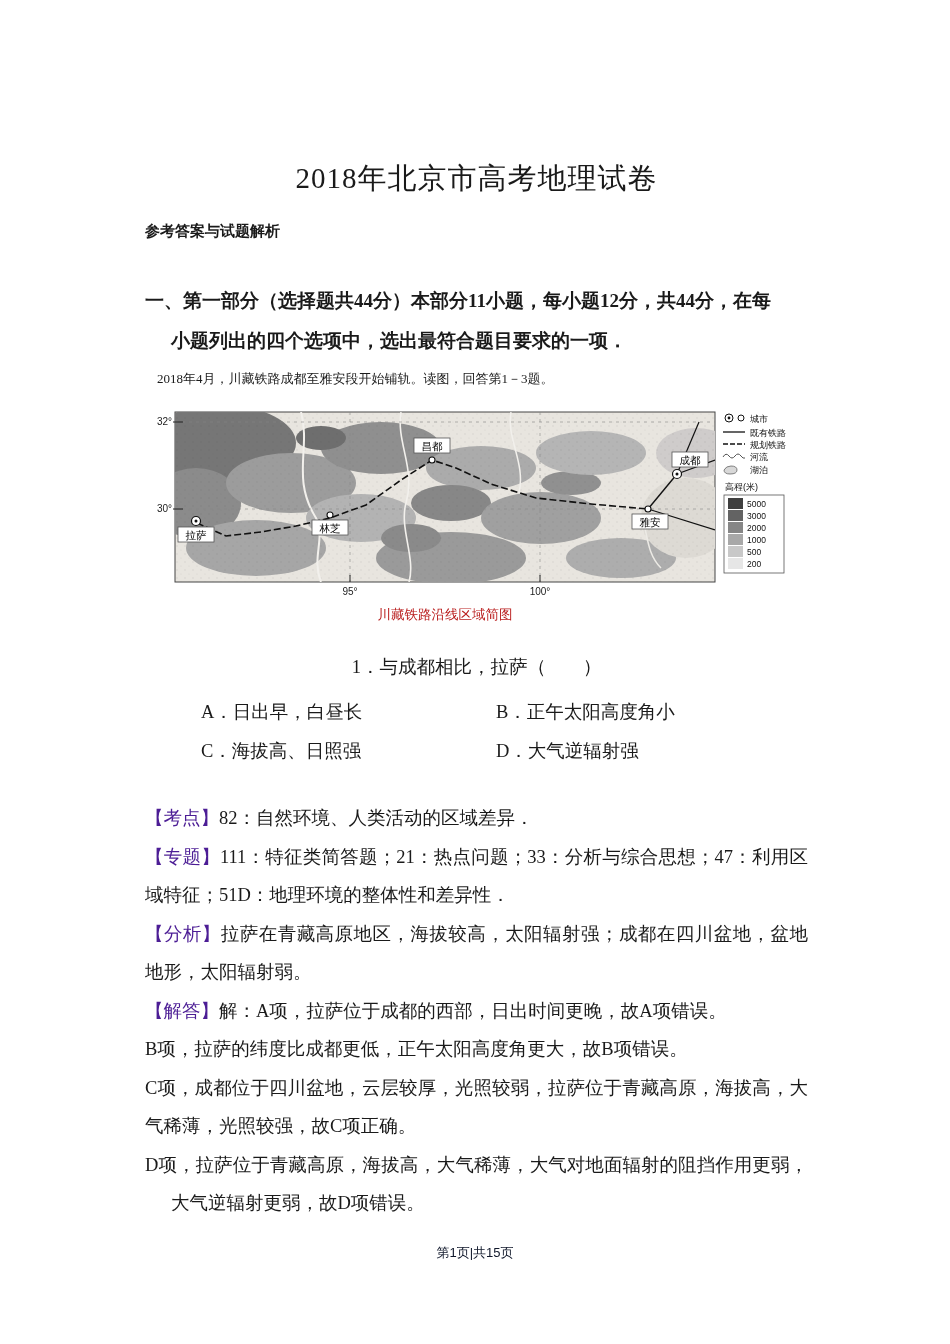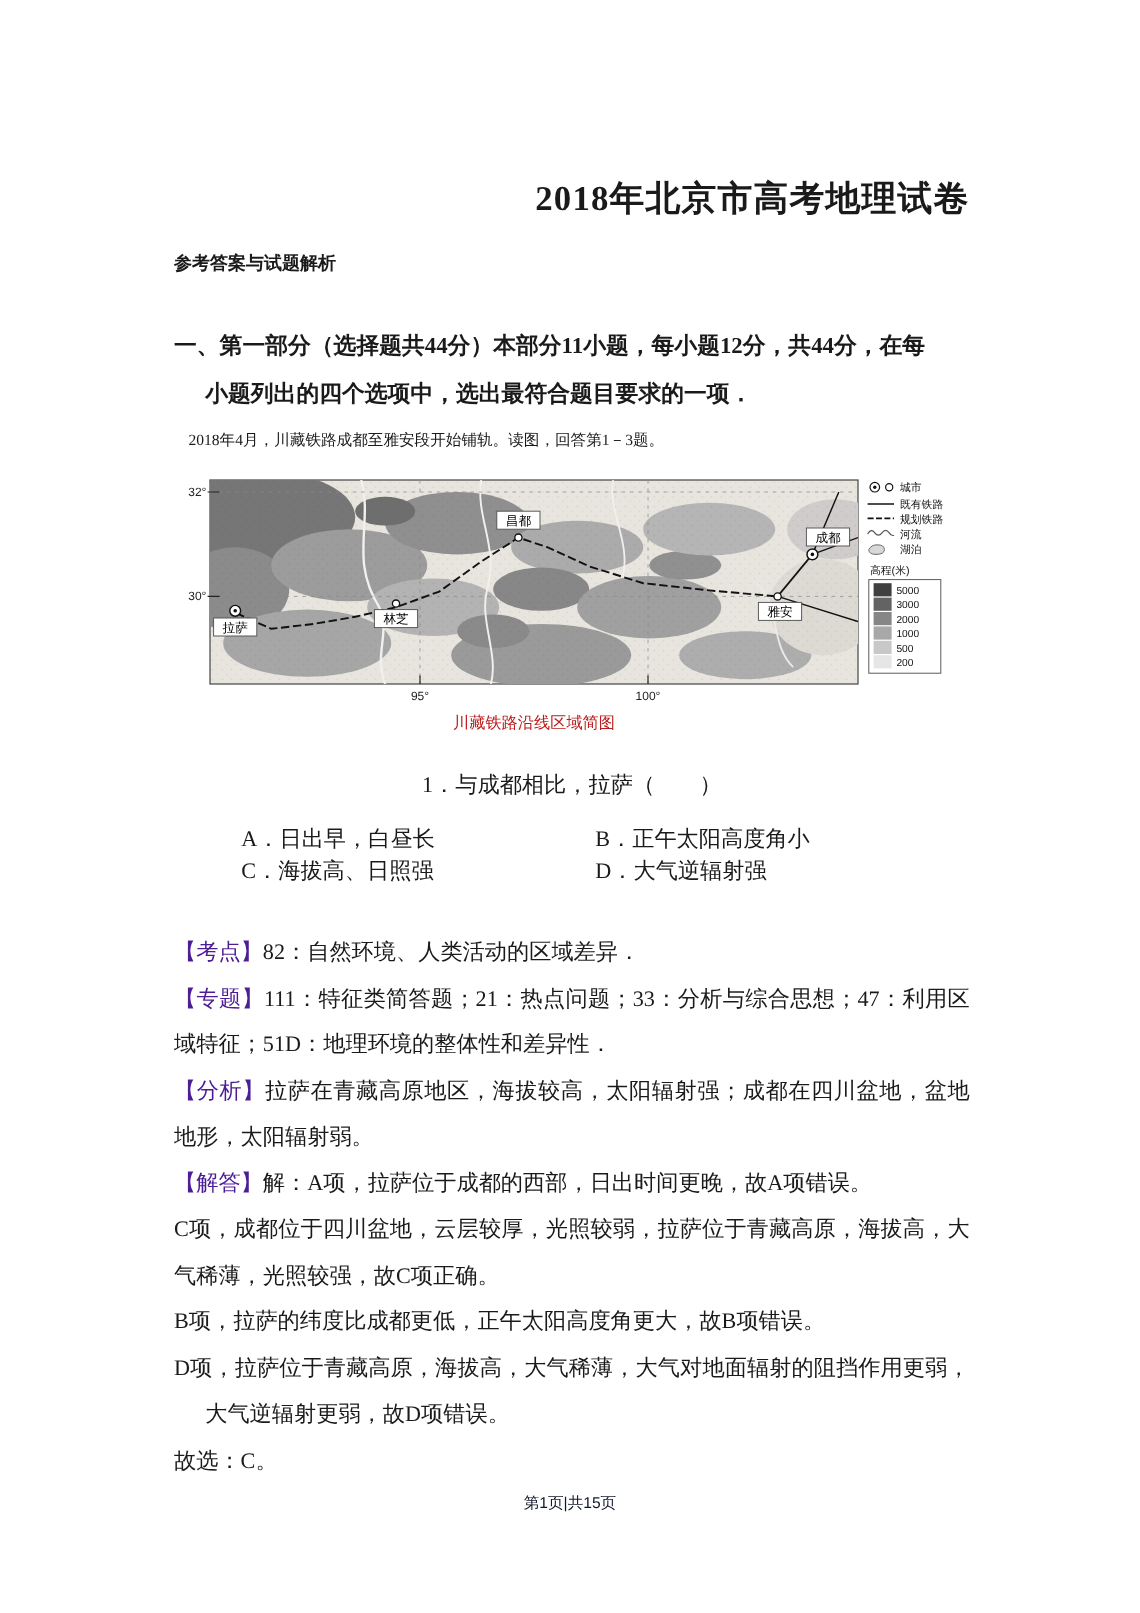--- a/index.html
+++ b/index.html
@@ -8,22 +8,22 @@
     width: 950px; height: 1344px;
     background: #ffffff;
     color: #1a1a1a;
     font-family: "Liberation Serif", "DejaVu Serif", serif;
     position: relative;
     overflow: hidden;
   }
   .page { padding: 146px 142px 0 145px; }
 
   .doc-title {
-    margin: 0; text-align: right;
-    font-size: 29px; font-weight: bold; letter-spacing: 1px;
+    margin: 12px; text-align: center;
+    font-size: 29px; font-weight: normal; letter-spacing: 1px;
     line-height: 40px;
   }
   .doc-subtitle {
     margin-top: 24px; 
     font-size: 15px; font-weight: bold;
   }
 
   .section-heading {
     margin-top: 40px;
     font-size: 19px; font-weight: bold;
@@ -41,21 +41,21 @@
   .map-caption {
     width: 540px; margin: 8px 0 0 24px;
     text-align: center; font-size: 13.5px; color: #b91c1c;
   }
 
   .question { margin-top: 30px; font-size: 18.5px; }
   .q-stem { margin: 0; line-height: 27px; text-align: center; }
   .q-options {
     margin: 18px 0 0 56px;
     display: grid; grid-template-columns: 295px auto;
-    line-height: 27px;
+    row-gap: 12px; line-height: 27px;
   }
 
   .analysis { margin-top: 34px; font-size: 18.5px; }
   .anno { margin: 0; line-height: 38.5px; text-align: justify; }
   .tag { color: #4c1d95; }
   .hang { padding-left: 26px; text-indent: -26px; }
 
   .footer {
     position: absolute; left: 0; right: 0; bottom: 82px;
     text-align: center;
@@ -216,21 +216,20 @@
       <span>C．海拔高、日照强</span>
       <span>D．大气逆辐射强</span>
     </div>
   </div>
 
   <div class="analysis">
     <p class="anno"><span class="tag">【考点】</span><span>82：自然环境、人类活动的区域差异．</span></p>
     <p class="anno"><span class="tag">【专题】</span><span>111：特征类简答题；21：热点问题；33：分析与综合思想；47：利用区域特征；51D：地理环境的整体性和差异性．</span></p>
     <p class="anno"><span class="tag">【分析】</span><span>拉萨在青藏高原地区，海拔较高，太阳辐射强；成都在四川盆地，盆地地形，太阳辐射弱。</span></p>
     <p class="anno"><span class="tag">【解答】</span><span>解：A项，拉萨位于成都的西部，日出时间更晚，故A项错误。</span></p>
+    <p class="anno">B项，拉萨的纬度比成都更低，正午太阳高度角更大，故B项错误。</p>
     <p class="anno">C项，成都位于四川盆地，云层较厚，光照较弱，拉萨位于青藏高原，海拔高，大气稀薄，光照较强，故C项正确。</p>
-    <p class="anno">B项，拉萨的纬度比成都更低，正午太阳高度角更大，故B项错误。</p>
     <p class="anno hang">D项，拉萨位于青藏高原，海拔高，大气稀薄，大气对地面辐射的阻挡作用更弱，大气逆辐射更弱，故D项错误。</p>
-    <p class="anno">故选：C。</p>
   </div>
 
 </div>
 
 <div class="footer">第1页|共15页</div>
 
 </body></html>

